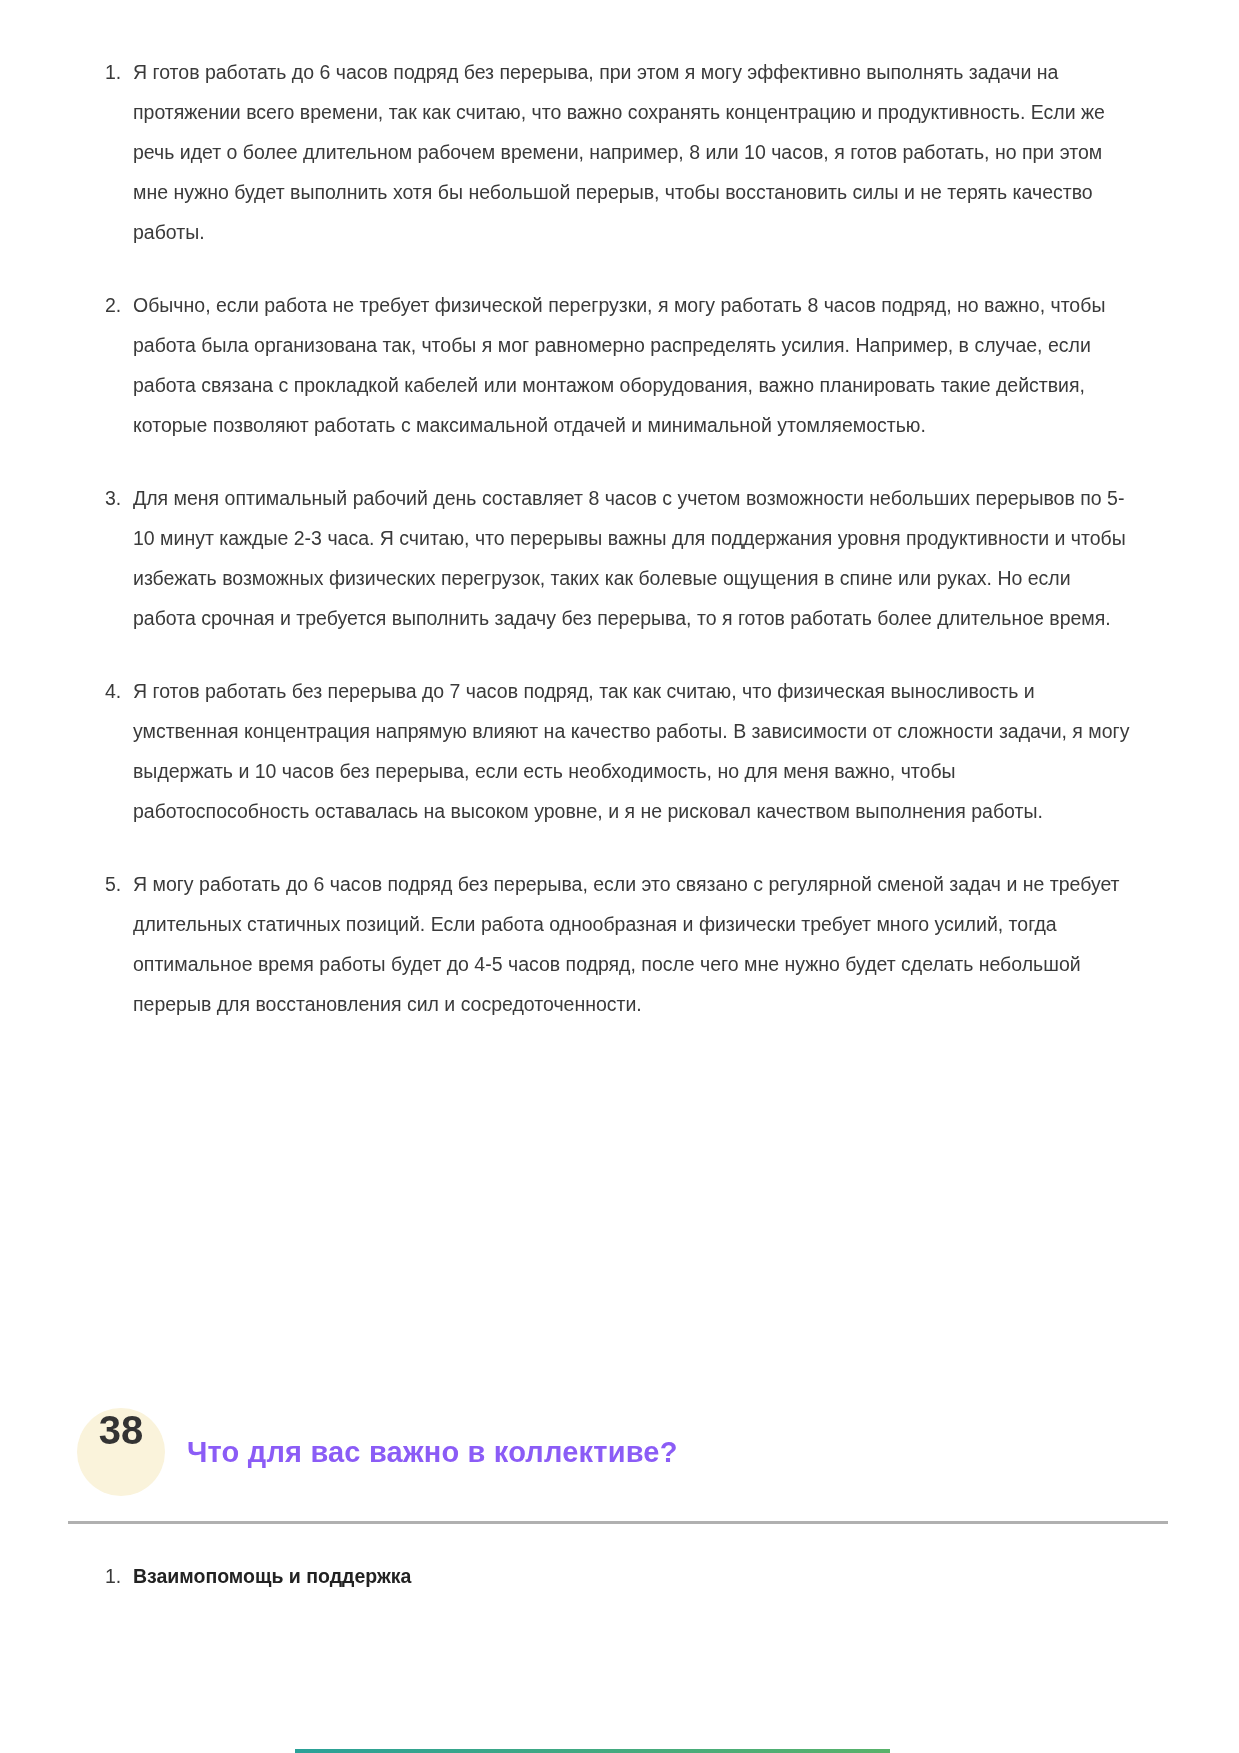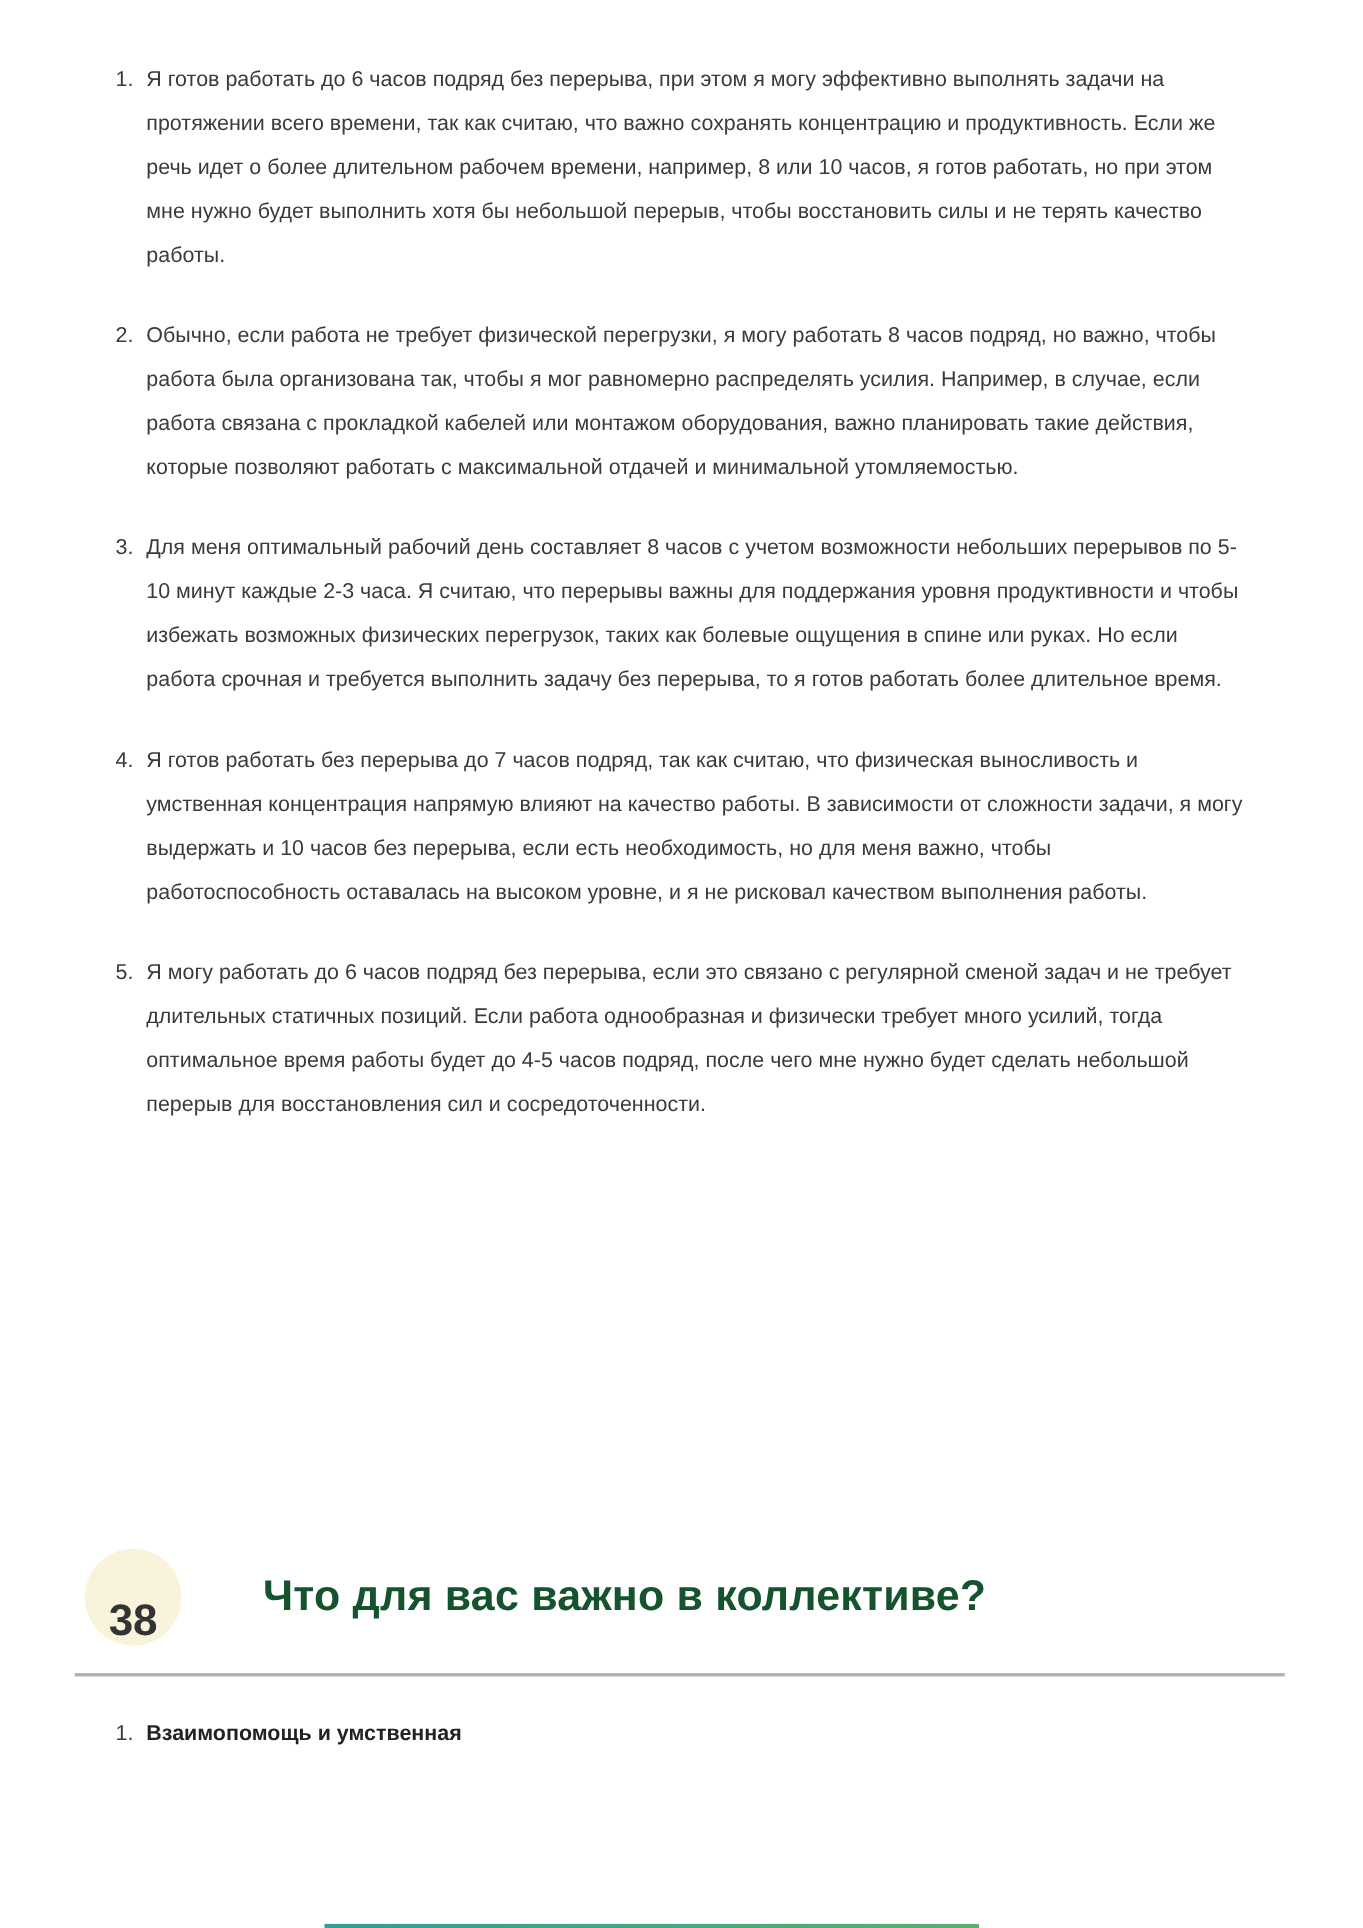--- a/index.html
+++ b/index.html
@@ -45,32 +45,32 @@
     top: 1408px;
     left: 77px;
     display: flex;
     align-items: center;
   }
   .badge {
     width: 88px;
     height: 88px;
     border-radius: 50%;
     display: flex;
-    align-items: flex-end;
+    align-items: flex-start;
     justify-content: center;
     font-size: 40px;
     font-weight: bold;
     color: #333333;
     flex: 0 0 auto;
   }
   .section-title {
-    margin: 0 0 0 74px;
-    font-size: 39px;
+    margin: 0 0 0 22px;
+    font-size: 29px;
     font-weight: bold;
-    color: #14532d;
+    color: #8b5cf6;
     letter-spacing: 0.2px;
   }
   .divider {
     position: absolute;
     top: 1513px;
     left: 68px;
     width: 1100px;
     height: 3px;
     border: none;
   }
@@ -137,19 +137,19 @@
       <span style="color: rgb(51, 51, 51);">38</span>
     </div>
     <h2 class="section-title">Что для вас важно в коллективе?</h2>
   </div>
 
   <hr class="divider" style="background: rgb(176, 176, 176);">
 
   <ol class="alist">
     <li class="aitem">
       <span class="qnum">1.</span>
-      <div class="aitem-title">Взаимопомощь и умственная</div>
+      <div class="aitem-title">Взаимопомощь и поддержка</div>
     </li>
   </ol>
 
   <div class="bottom-bar" style="background: linear-gradient(90deg, rgb(42, 161, 152), rgb(88, 178, 106));"></div>
 
 </div>
 
 </body></html>

